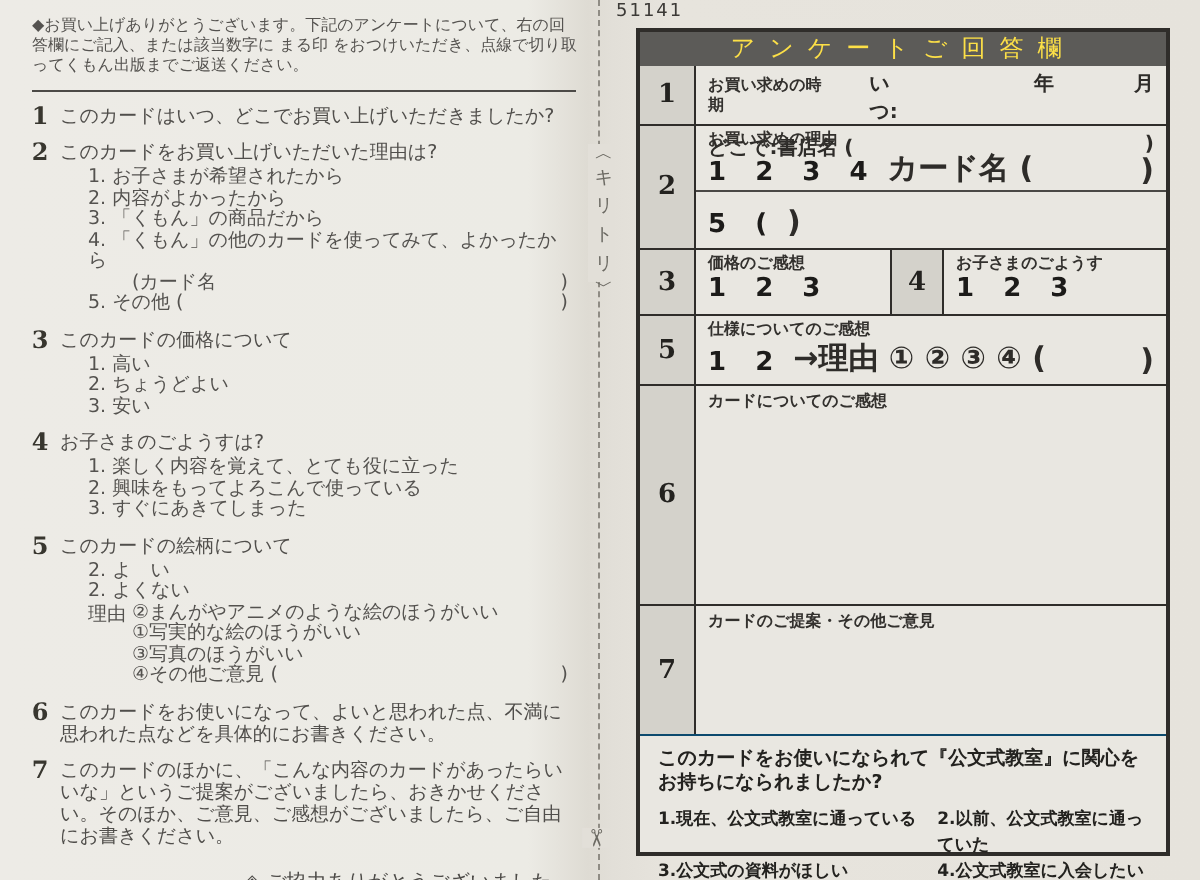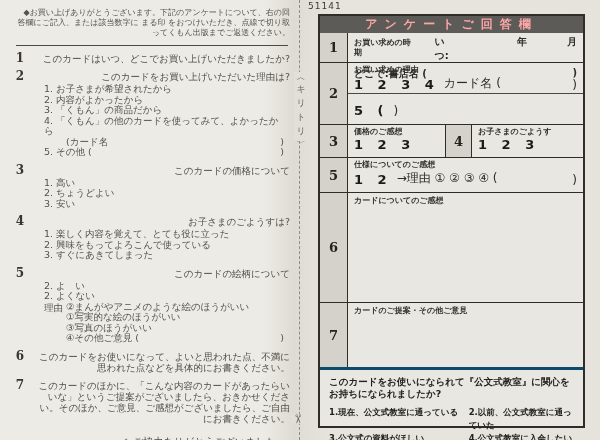--- a/index.html
+++ b/index.html
@@ -3,68 +3,68 @@
 <meta charset="utf-8">
 <style>
   html,body{margin:0;padding:0;}
   body{width:600px;height:440px;overflow:hidden;
        font-family:"DejaVu Sans","Liberation Sans",sans-serif;}
   .photo{position:relative;width:600px;height:440px;
     background:linear-gradient(90deg,#edebe6 0%,#ecebe5 44%,#dedbd3 49%,#e2dfd8 51%,#e7e4dd 56%,#e6e3dc 100%);
     color:#4a4846;}
   
   .page-left{position:absolute;left:10px;top:8px;width:280px;height:428px;font-size:9.5px;line-height:11px;}
-  .intro{color:#54524f;font-size:8px;line-height:10px;padding-left:6px;text-align:right;}
+  .intro{color:#54524f;font-size:8px;line-height:10px;padding-left:6px;}
   .rule{border:0;border-top:1.5px solid #4c4a47;margin:7px 2px 6px 6px;}
   .q{display:flex;margin-top:7px;}
   .qnum{width:20px;flex:0 0 20px;font-family:"DejaVu Serif","Liberation Serif",serif;
         font-weight:bold;font-size:12px;color:#38362f;text-align:center;}
-  .qbody{flex:1;color:#504e4b;text-align:right;}
+  .qbody{flex:1;color:#504e4b;}
   .opts{margin:2px 6px 0 34px;}
   .opt{display:flex;line-height:10.5px;color:#54524f;}
   .opt .tail{margin-left:auto;}
   .opt.indent2{padding-left:22px;}
   .reason-row{display:flex;}
   .reason-label{width:22px;flex:0 0 22px;color:#54524f;}
   .reason-list{flex:1;}
   .thanks{margin-top:12px;text-align:right;padding-right:4px;color:#4c4a47;font-size:10px;}
   
   .cutline{position:absolute;left:293px;top:0;width:14px;height:440px;}
   .dash{position:absolute;left:6px;top:0;height:440px;border-left:1px dashed #8f8c84;}
   .cut-text{position:absolute;left:1px;top:72px;writing-mode:vertical-rl;
     font-size:9px;letter-spacing:4px;color:#6b6962;background:#e2dfd8;padding:2px 0;}
   .scissors{position:absolute;left:0px;top:412px;font-size:12px;color:#6b6962;
     background:#e2dfd8;transform:rotate(90deg);}
   
   .code{position:absolute;left:308px;top:1px;font-size:9px;letter-spacing:1px;color:#3c3a37;}
   .form{position:absolute;left:318px;top:14px;width:267px;height:414px;
     border:2px solid #2f2d2a;background:#e9e7e1;box-sizing:border-box;color:#2e2c29;}
-  .form-title{height:17px;background:#5c5b58;color:#fca5a5;font-weight:bold;
+  .form-title{height:17px;background:#5c5b58;color:#fde047;font-weight:normal;
     font-size:12px;letter-spacing:7px;text-align:center;line-height:17px;}
   .frow{display:flex;border-top:1px solid #2f2d2a;box-sizing:border-box;}
   .numcell{flex:0 0 27px;background:#d4d2cb;border-right:1px solid #2f2d2a;
     display:flex;align-items:center;justify-content:center;
     font-family:"DejaVu Serif","Liberation Serif",serif;font-weight:bold;font-size:13px;color:#23221f;}
   .numcell.mid{flex:0 0 25px;border-left:1px solid #2f2d2a;}
   .cellbody{flex:1;padding:2px 6px;box-sizing:border-box;min-width:0;}
   .small-label{font-size:8px;font-weight:bold;color:#33312e;line-height:10px;}
   .bignum{font-weight:bold;font-size:13px;color:#1c1b19;word-spacing:10px;line-height:15px;}
   .inline-line{display:flex;align-items:flex-end;}
   .inline-line .tail{margin-left:auto;}
-  .midtext{font-size:12px;font-weight:normal;margin-left:10px;}
+  .midtext{font-size:15px;font-weight:bold;margin-left:10px;}
   .r1 .line1{display:flex;align-items:baseline;}
   .when{font-size:10px;font-weight:bold;margin-left:16px;}
   .ym-year{font-size:10px;font-weight:bold;margin-left:58px;}
   .ym-month{font-size:10px;font-weight:bold;margin-left:40px;}
   .line2{display:flex;font-size:10px;font-weight:bold;margin-top:4px;}
   .line2 .tail{margin-left:auto;}
   .divider{border-top:1px solid #4a4845;margin:1px -6px 0 -6px;}
   .fiveline{display:flex;align-items:flex-end;height:24px;}
   .tall .cellbody{padding-top:3px;}
-  .footer{border-top:3px solid #0c4a6e;padding:6px 9px 4px 9px;box-sizing:border-box;height:63px;}
+  .footer{border-top:1px solid #0c4a6e;padding:6px 9px 4px 9px;box-sizing:border-box;height:63px;}
   .footer-q{font-size:9.5px;font-weight:bold;line-height:12px;color:#23221f;}
   .footer-opts{display:grid;grid-template-columns:57% 43%;margin-top:6px;
     font-size:8.5px;font-weight:bold;line-height:13px;color:#23221f;}
 </style>
 </head>
 <body>
 
 <div class="photo">
 
   <div class="page-left">

